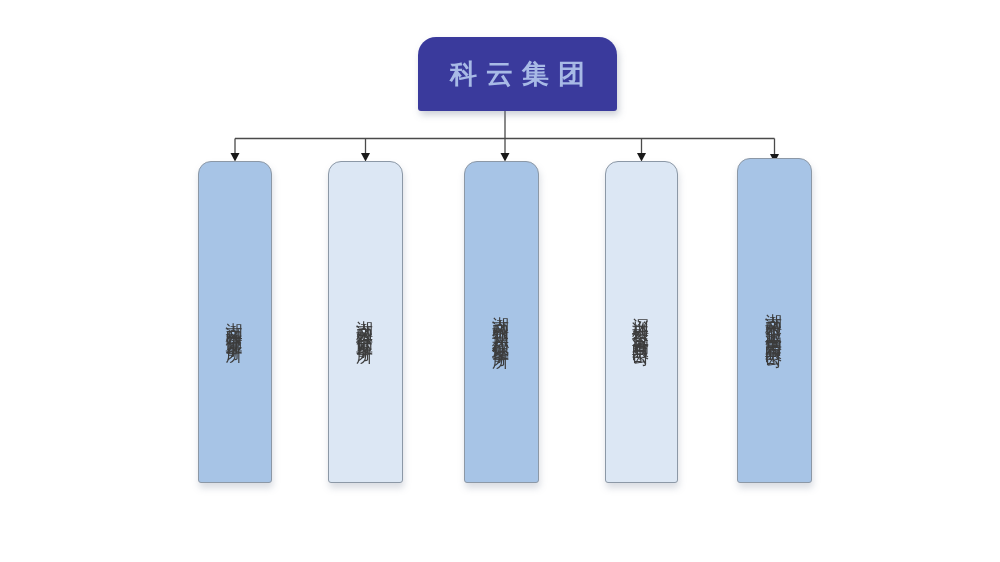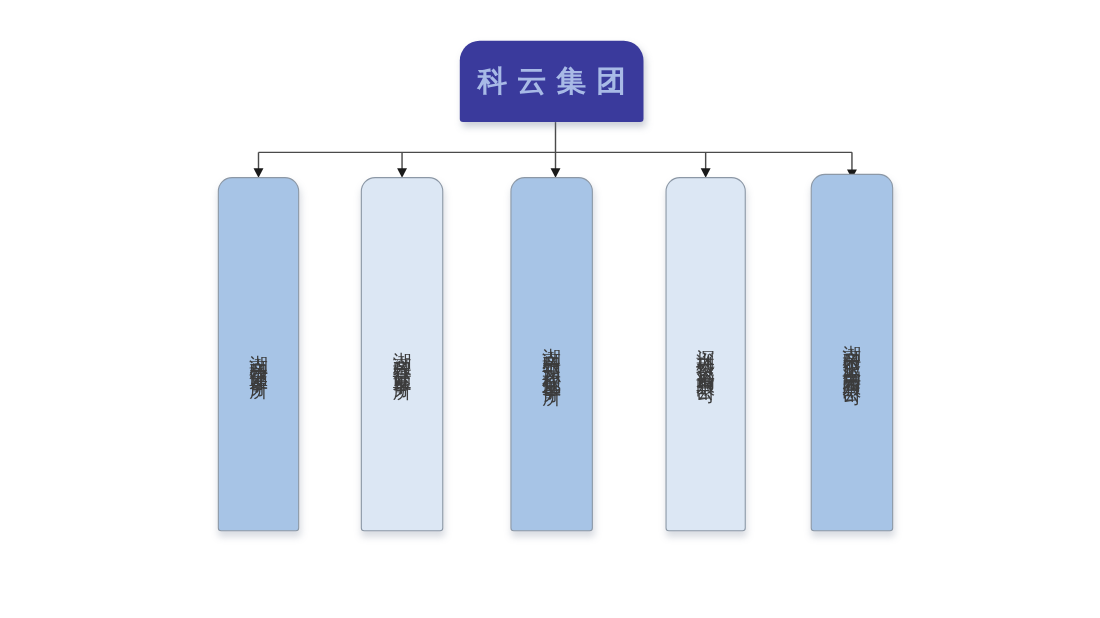--- a/index.html
+++ b/index.html
@@ -26,21 +26,21 @@
     stroke: var(--connector, #4a4a4a);
     stroke-width: 1.3;
   }
   .connectors polygon {
     fill: var(--arrowhead, #1a1a1a);
   }
   .root-box {
     position: absolute;
     left: 418px;
     top: 37px;
-    width: 167px;
+    width: 199px;
     height: 74px;
     background: var(--root-bg, #3a3a9c);
     border-radius: 18px 18px 3px 3px;
     box-shadow: 2px 4px 7px rgba(110, 120, 140, 0.35);
     display: flex;
     align-items: center;
     justify-content: center;
     text-align: right;
   }
   .root-label {

